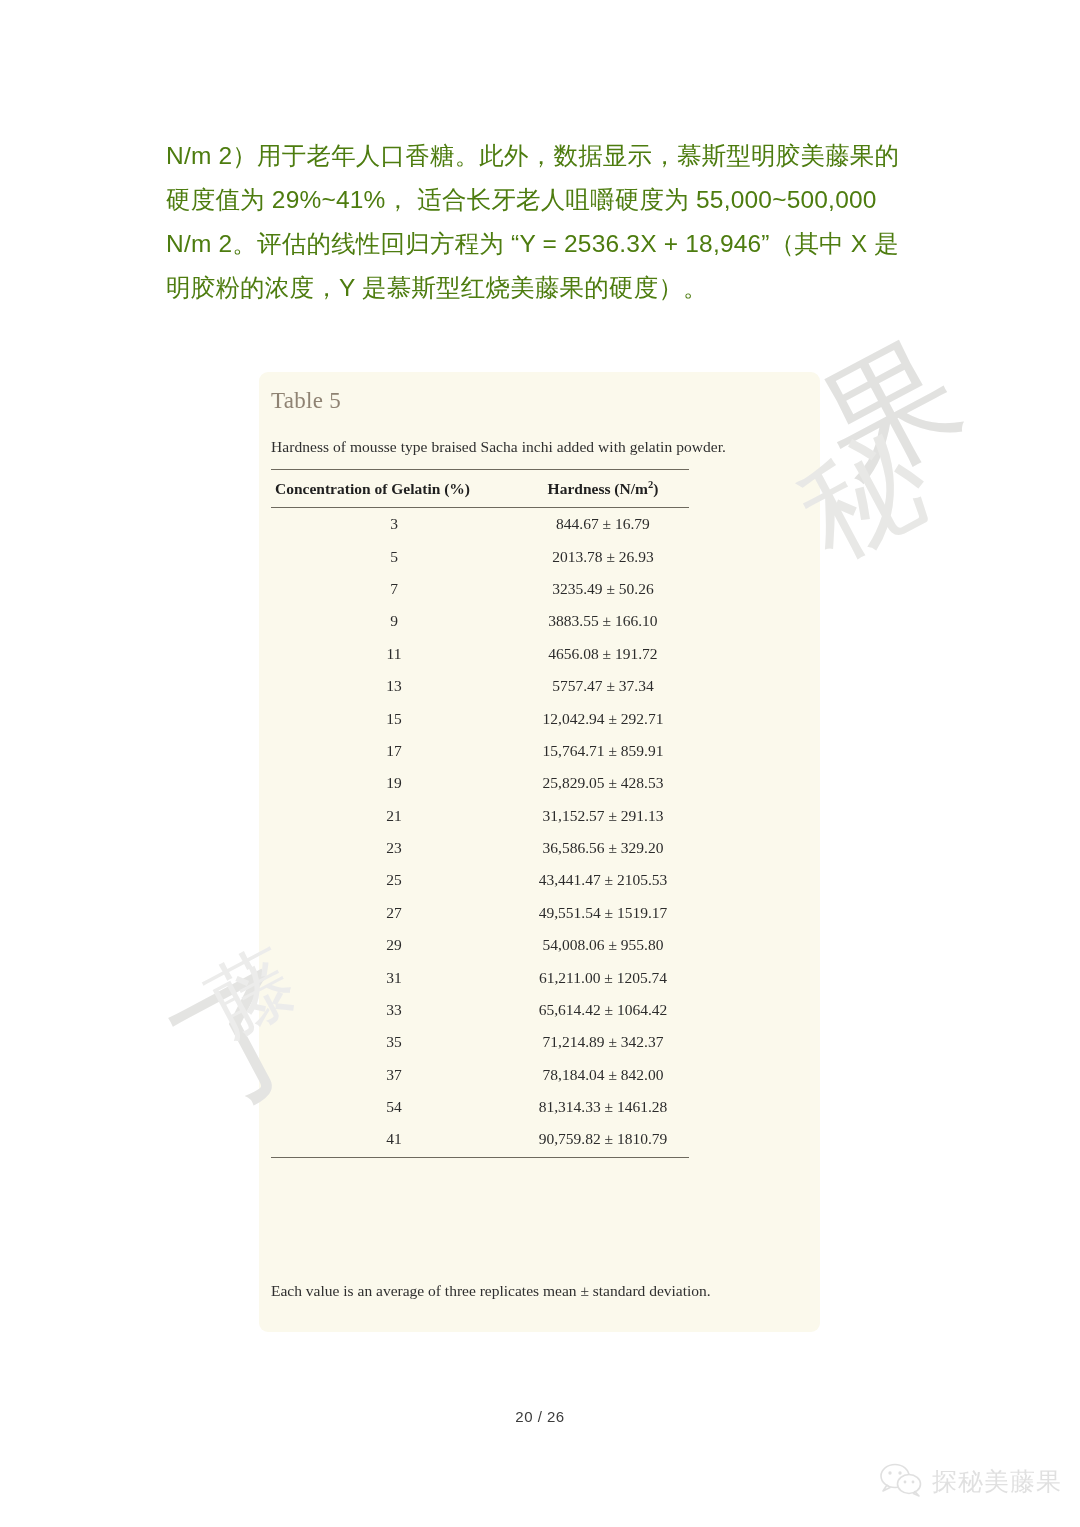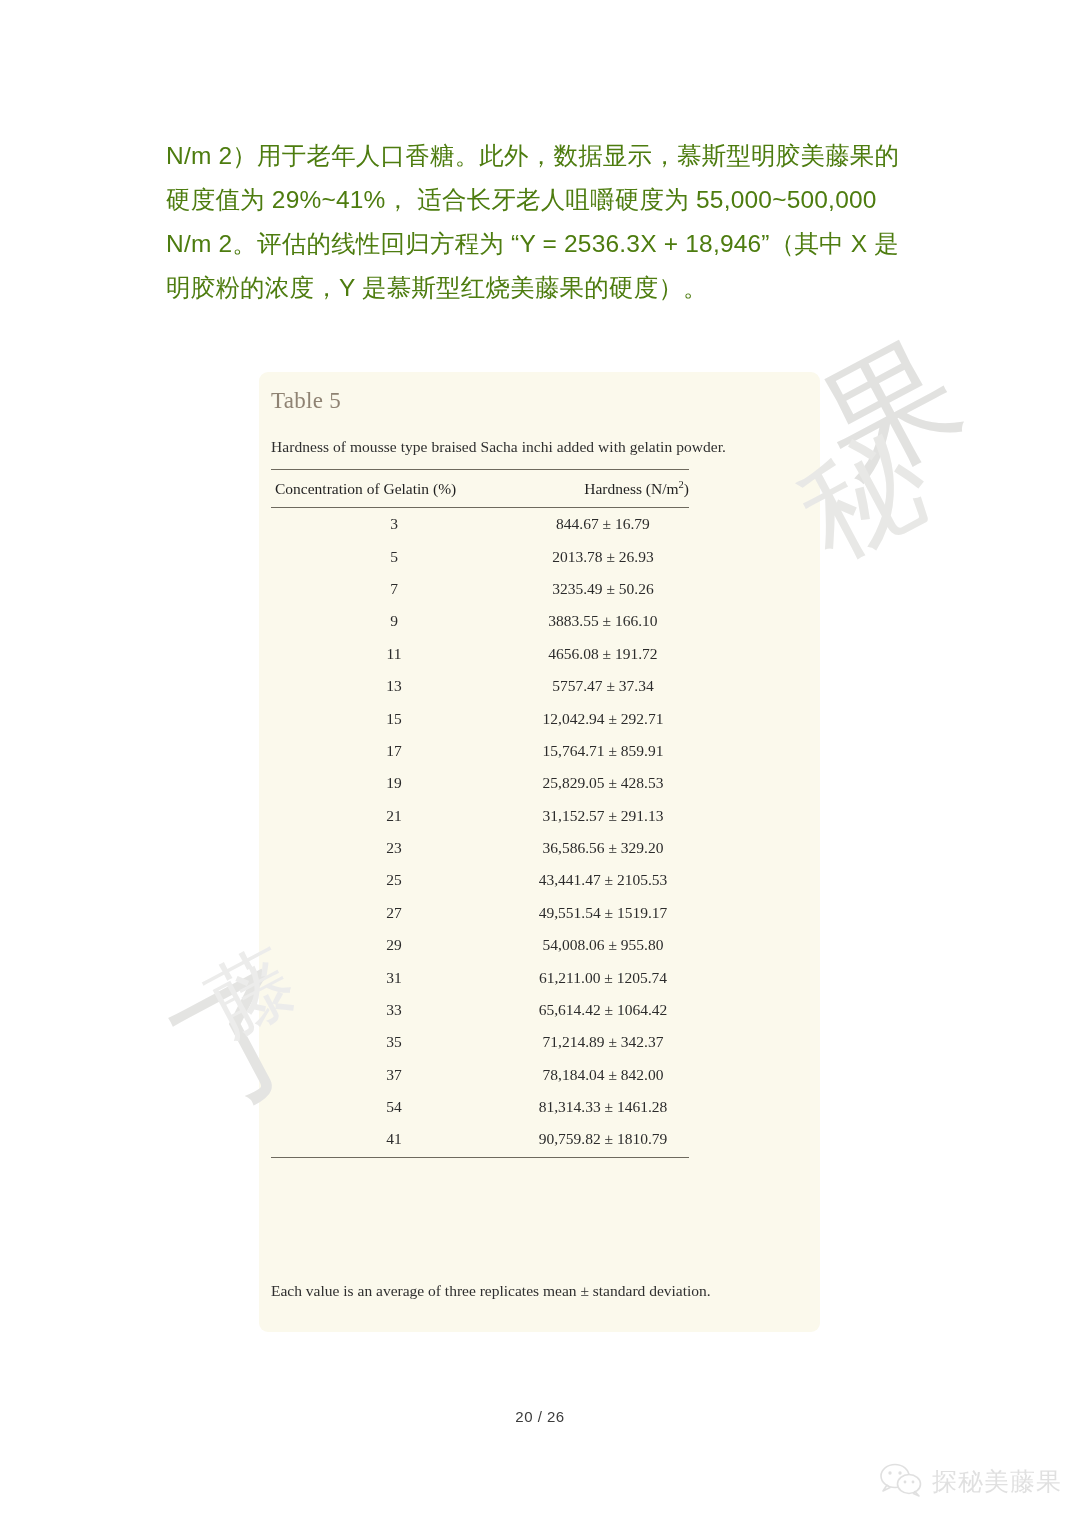--- a/index.html
+++ b/index.html
@@ -119,30 +119,30 @@
     position: absolute;
     left: 12px;
     top: 97px;
     width: 418px;
     border-collapse: collapse;
     font-family: "Liberation Serif", serif;
   }
 
   .data-table thead th {
     font-size: 15.5px;
-    font-weight: normal;
+    font-weight: bold;
     color: #1f1f1f;
     padding: 9px 0 9px 0;
     border-top: 1.3px solid #6e6a5e;
     border-bottom: 1.3px solid #6e6a5e;
     white-space: nowrap;
     margin-left: 8px;
   }
   .data-table thead th.col-conc { text-align: left; padding-left: 4px; width: 246px; }
-  .data-table thead th.col-hard { text-align: right; width: 172px; }
+  .data-table thead th.col-hard { text-align: center; width: 172px; }
 
   .data-table tbody td {
     font-size: 15.5px;
     color: #2b2b2b;
     padding: 7.2px 0;
     white-space: nowrap;
   }
   .data-table tbody td.c-conc { text-align: center; width: 246px; }
   .data-table tbody td.c-hard { text-align: center; width: 172px; }
 

